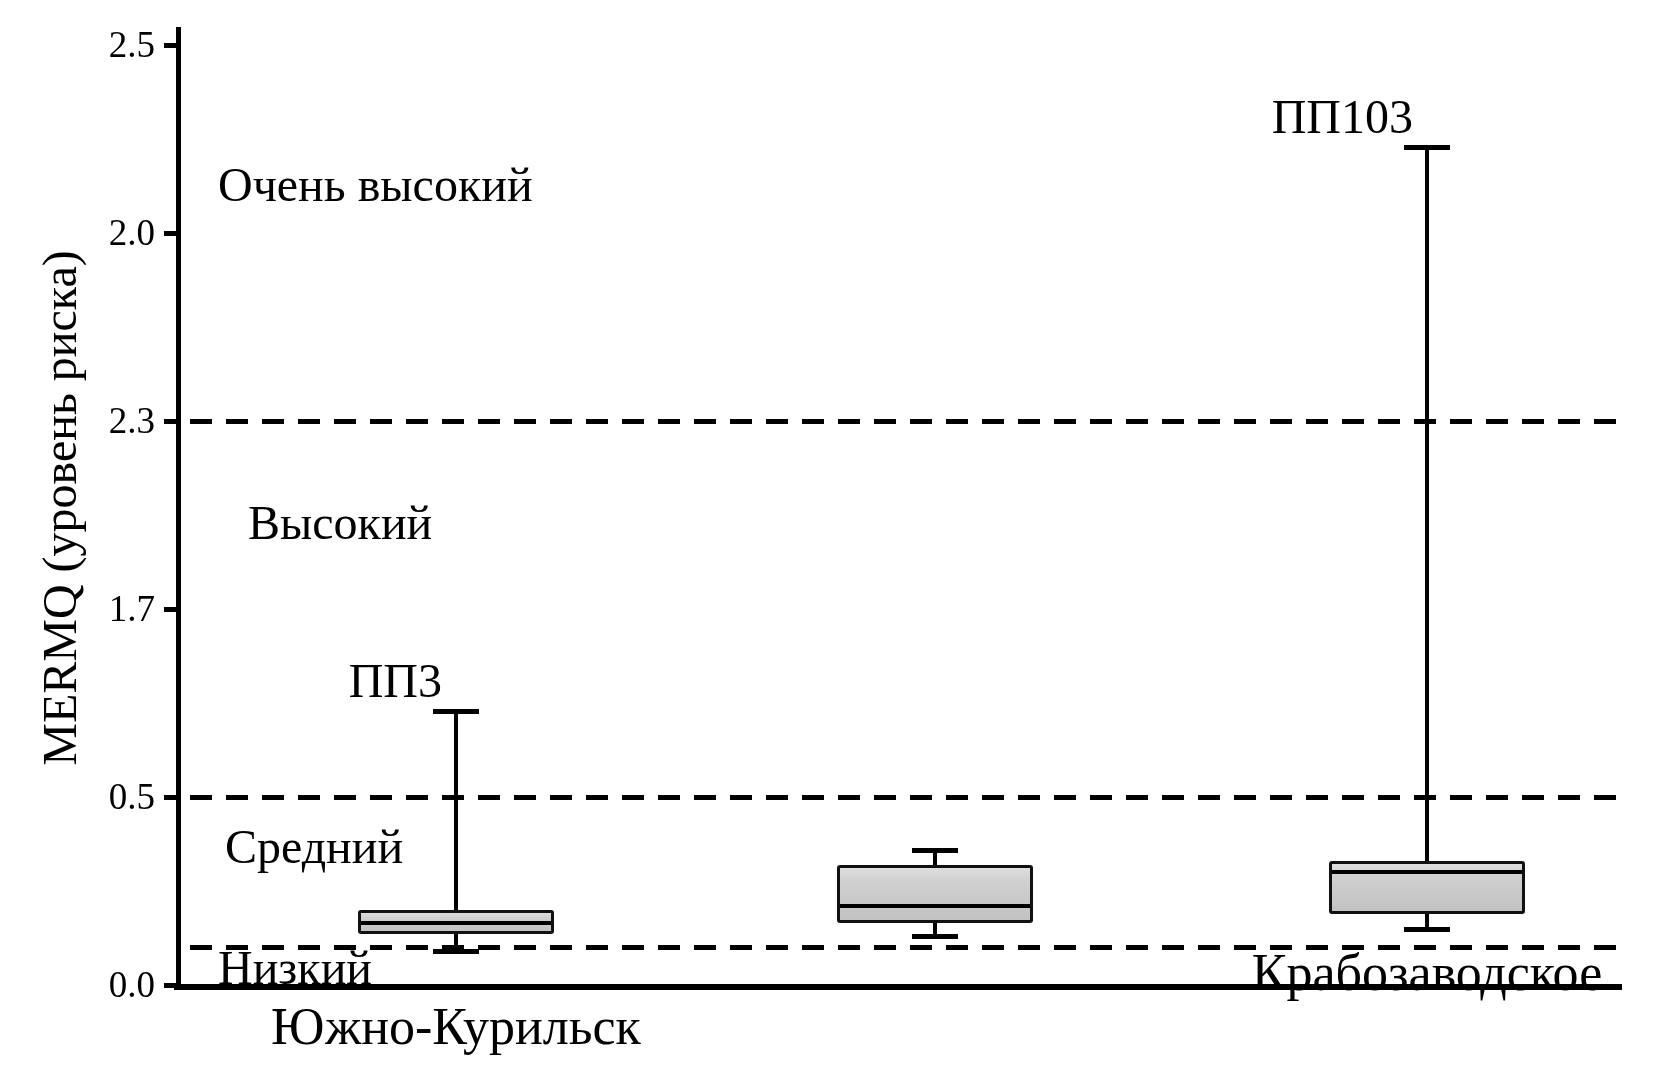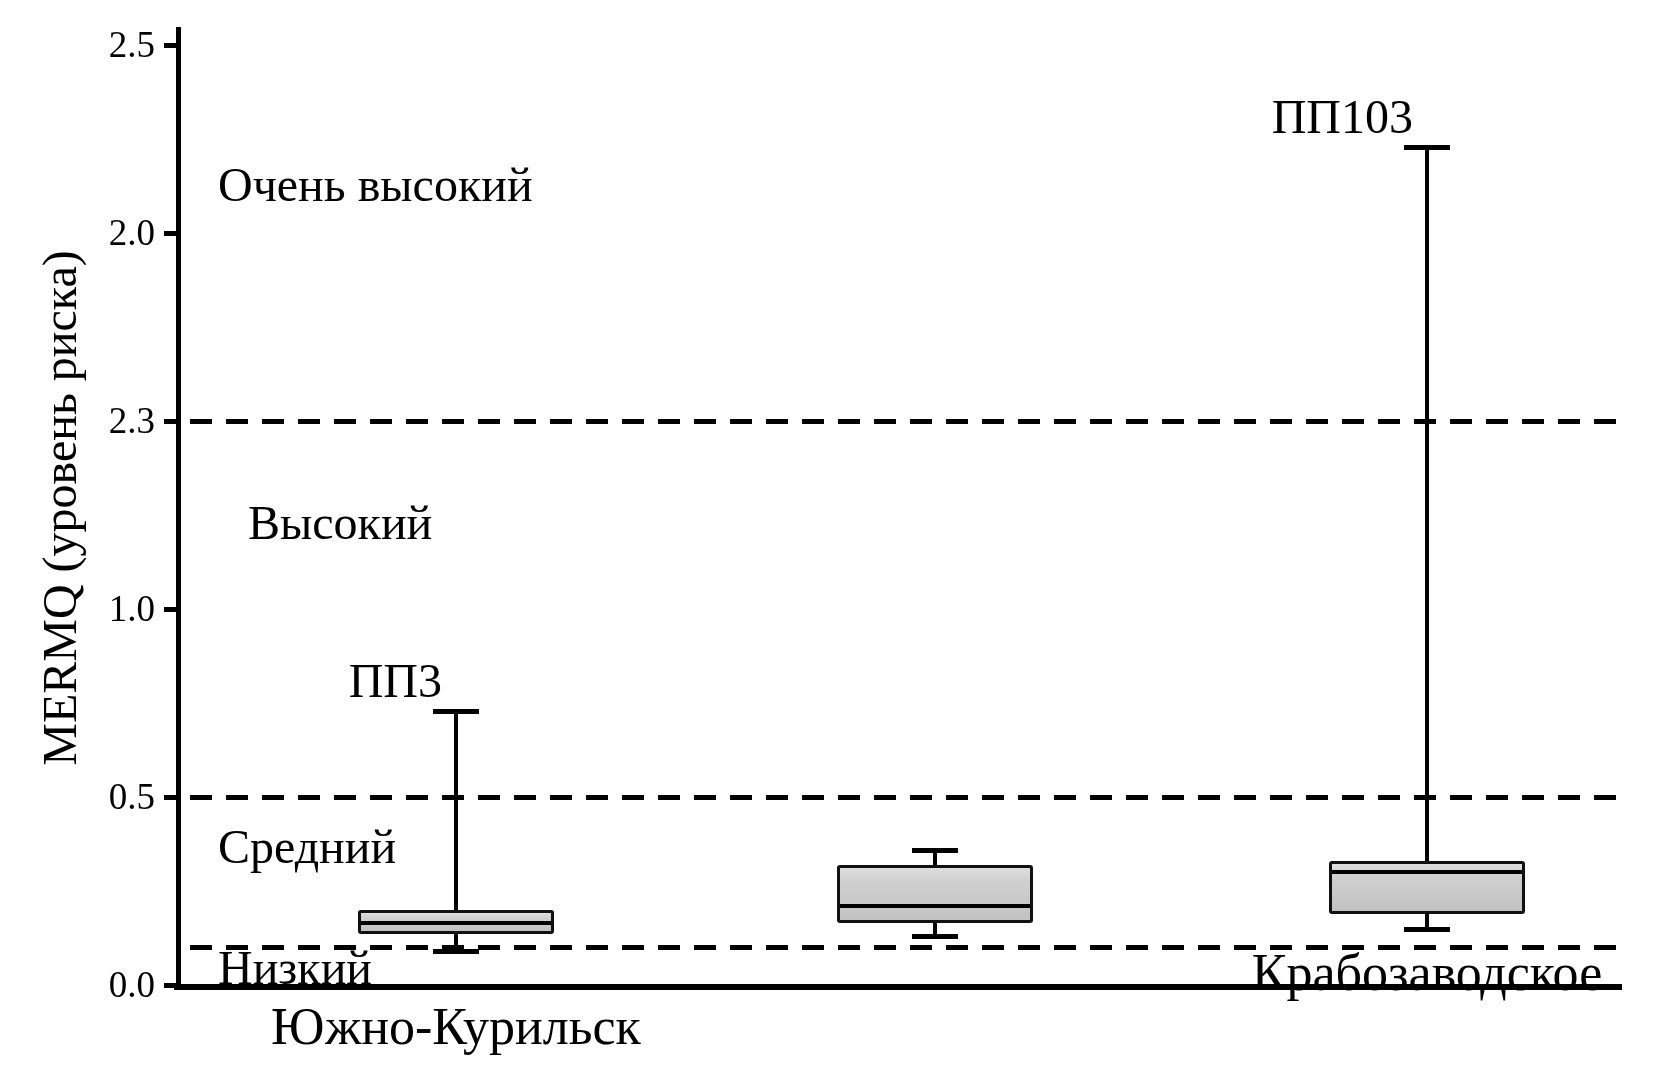--- a/index.html
+++ b/index.html
@@ -45,28 +45,28 @@
       <div class="abs dashed-line" style="left: 190px; width: 1426px; top: 419px;"></div>
       <div class="abs dashed-line" style="left: 190px; width: 1426px; top: 795px;"></div>
       <div class="abs dashed-line" style="left: 190px; width: 1426px; top: 945px;"></div>
       <div class="abs tick-mark" style="left: 164px; top: 43px;"></div>
       <div class="abs tick-label" style="top: 18px;">2.5</div>
       <div class="abs tick-mark" style="left: 164px; top: 231px;"></div>
       <div class="abs tick-label" style="top: 206px;">2.0</div>
       <div class="abs tick-mark" style="left: 164px; top: 419px;"></div>
       <div class="abs tick-label" style="top: 394px;">2.3</div>
       <div class="abs tick-mark" style="left: 164px; top: 607px;"></div>
-      <div class="abs tick-label" style="top: 582px;">1.0</div>
+      <div class="abs tick-label" style="top: 582px;">1.7</div>
       <div class="abs tick-mark" style="left: 164px; top: 795px;"></div>
       <div class="abs tick-label" style="top: 770px; text-align: right;">0.5</div>
       <div class="abs tick-mark" style="left: 164px; top: 983px;"></div>
       <div class="abs tick-label" style="top: 958px;">0.0</div>
       <div class="abs zone-label" style="left: 218px; top: 155px; text-align: center;">Очень высокий</div>
       <div class="abs zone-label" style="left: 204px; top: 493px; margin-left: 44px;">Высокий</div>
-      <div class="abs zone-label" style="left: 218px; top: 817px; text-align: right;">Средний</div>
+      <div class="abs zone-label" style="left: 225px; top: 817px; text-align: right;">Средний</div>
       <div class="abs zone-label" style="left: 218px; top: 938px;">Низкий</div>
       <div class="abs whisker-line" style="left: 454px; top: 711px; height: 240px;"></div>
       <div class="abs whisker-cap" style="left: 433px; width: 46px; top: 709px;"></div>
       <div class="abs whisker-cap" style="left: 433px; width: 46px; top: 949px;"></div>
       <div class="abs box" style="left: 358px; width: 196px; top: 910px; height: 24px;"></div>
       <div class="abs median-line" style="left: 361px; width: 190px; top: 921px;"></div>
       <div class="abs annotation" style="left: 442px; top: 707px;">ПП3</div>
       <div class="abs cat-label" style="left: 456px; top: 998px;">Южно-Курильск</div>
       <div class="abs whisker-line" style="left: 933px; top: 850px; height: 86px;"></div>
       <div class="abs whisker-cap" style="left: 912px; width: 46px; top: 848px;"></div>

